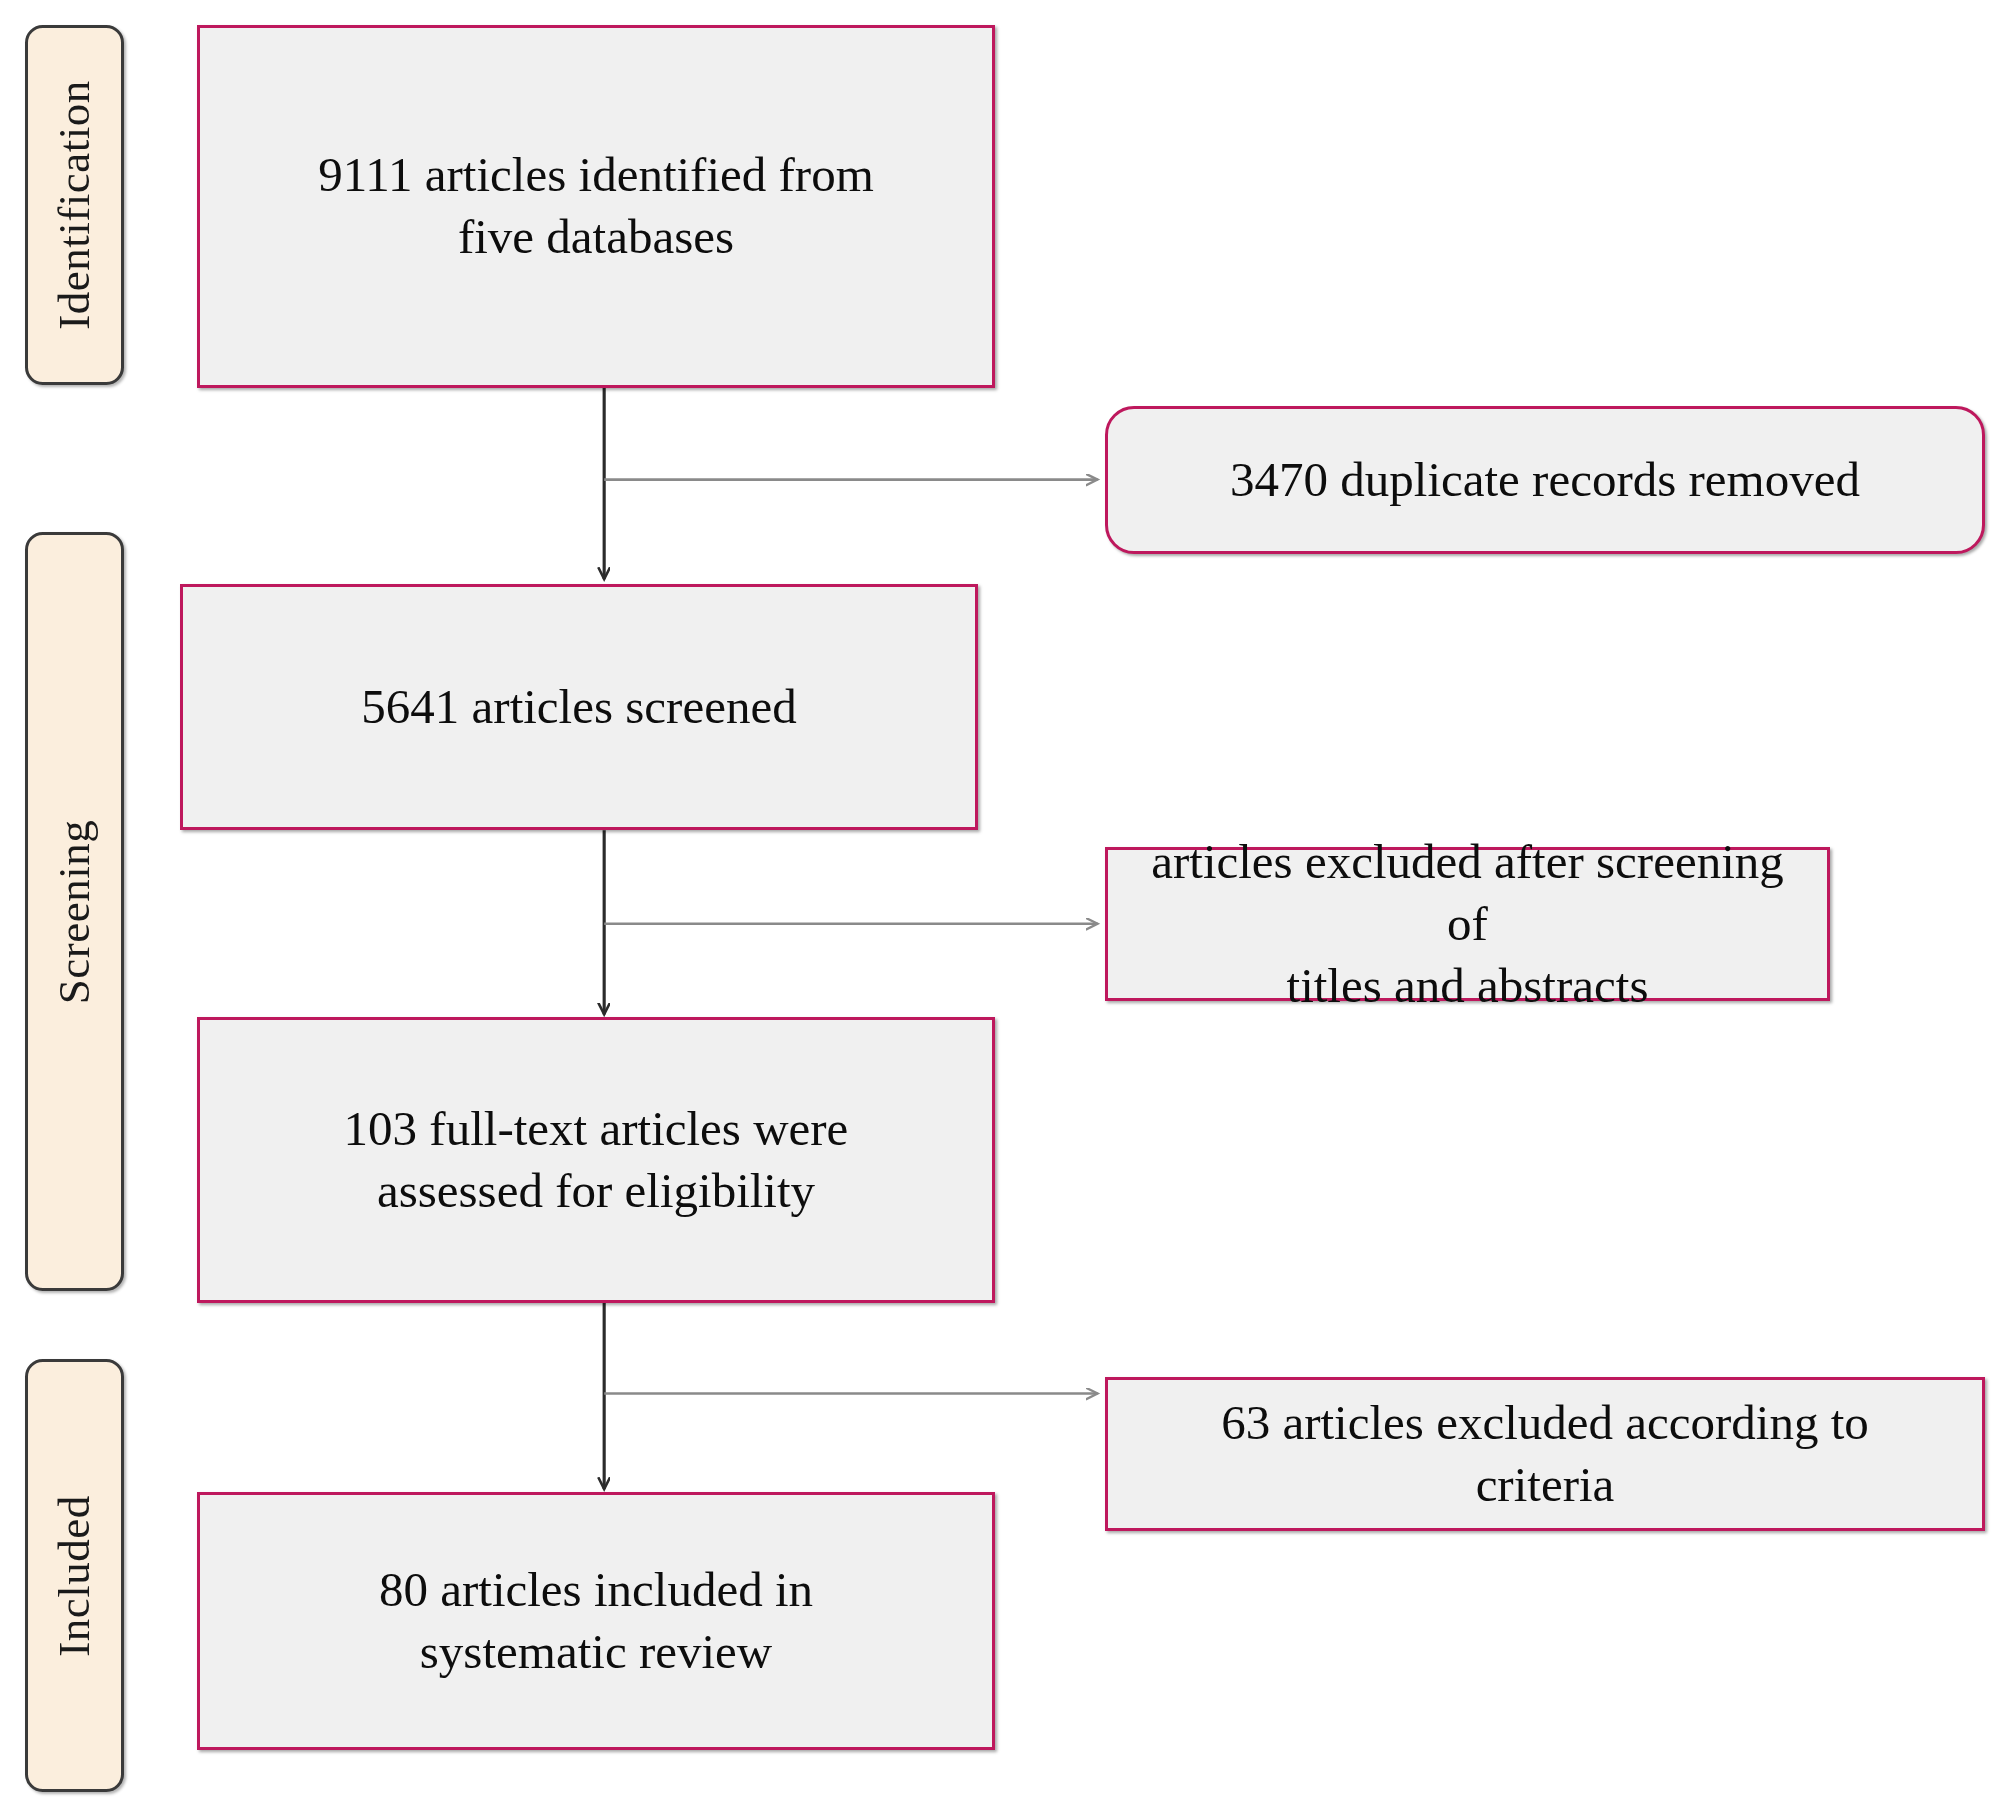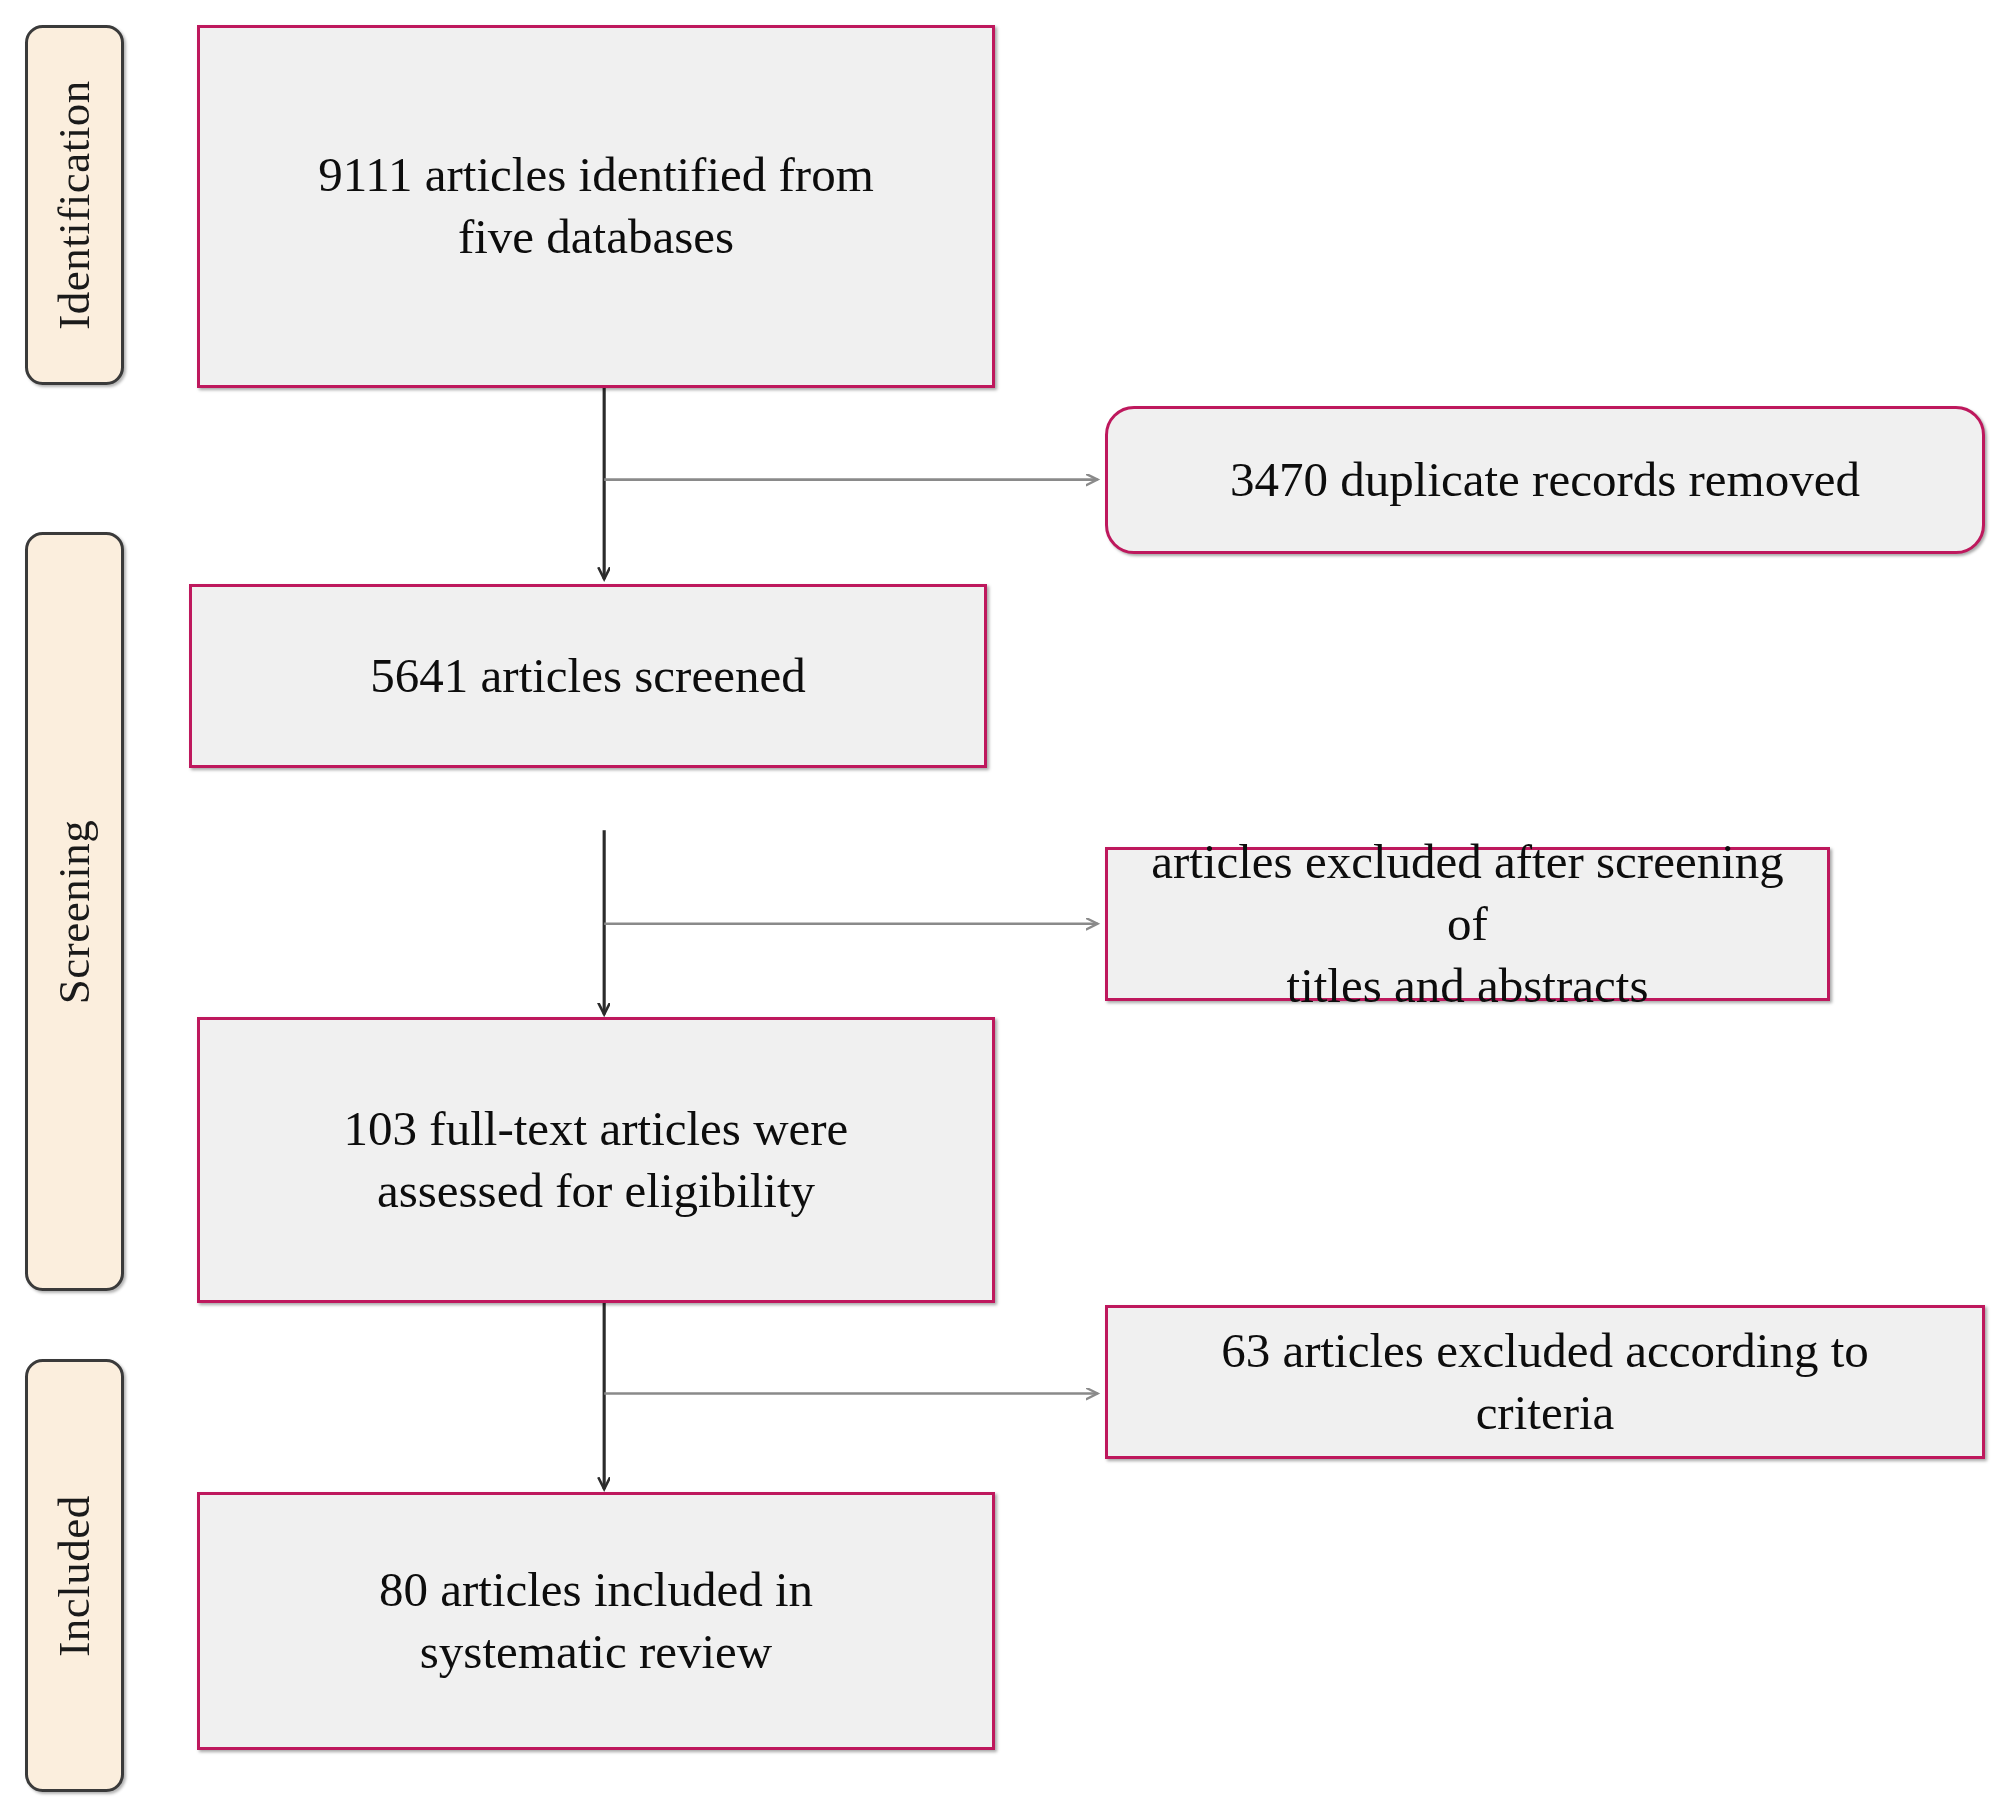--- a/index.html
+++ b/index.html
@@ -108,21 +108,21 @@
 
   <div class="stage-label" style="left:24.6px; top:1359px; width:99px; height:433px;">
     <span class="stage-text">Included</span>
   </div>
 
   <div class="flow-box" style="left:197px; top:24.6px; width:798px; height:363px;">
     <span class="box-text">9111 articles identified from
 five databases</span>
   </div>
 
-  <div class="flow-box" style="left:189px; top:584px; width:798px; height:184px;">
+  <div class="flow-box" style="left:180px; top:584px; width:798px; height:246px;">
     <span class="box-text">5641 articles screened</span>
   </div>
 
   <div class="flow-box" style="left:197px; top:1017px; width:798px; height:286px;">
     <span class="box-text">103 full-text articles were
 assessed for eligibility</span>
   </div>
 
   <div class="flow-box" style="left:197px; top:1492px; width:798px; height:258px;">
     <span class="box-text">80 articles included in
@@ -131,19 +131,19 @@
 
   <div class="flow-box" style="left:1105px; top:406px; width:880px; height:148px;border-radius:29px;">
     <span class="box-text">3470 duplicate records removed</span>
   </div>
 
   <div class="flow-box" style="left:1105px; top:847px; width:725px; height:154px;">
     <span class="box-text">articles excluded after screening of
 titles and abstracts</span>
   </div>
 
-  <div class="flow-box" style="left:1105px; top:1305px; width:880px; height:154px;">
+  <div class="flow-box" style="left:1105px; top:1377px; width:880px; height:154px;">
     <span class="box-text">63 articles excluded according to
 criteria</span>
   </div>
 
 </div>
 
 
 </body></html>

